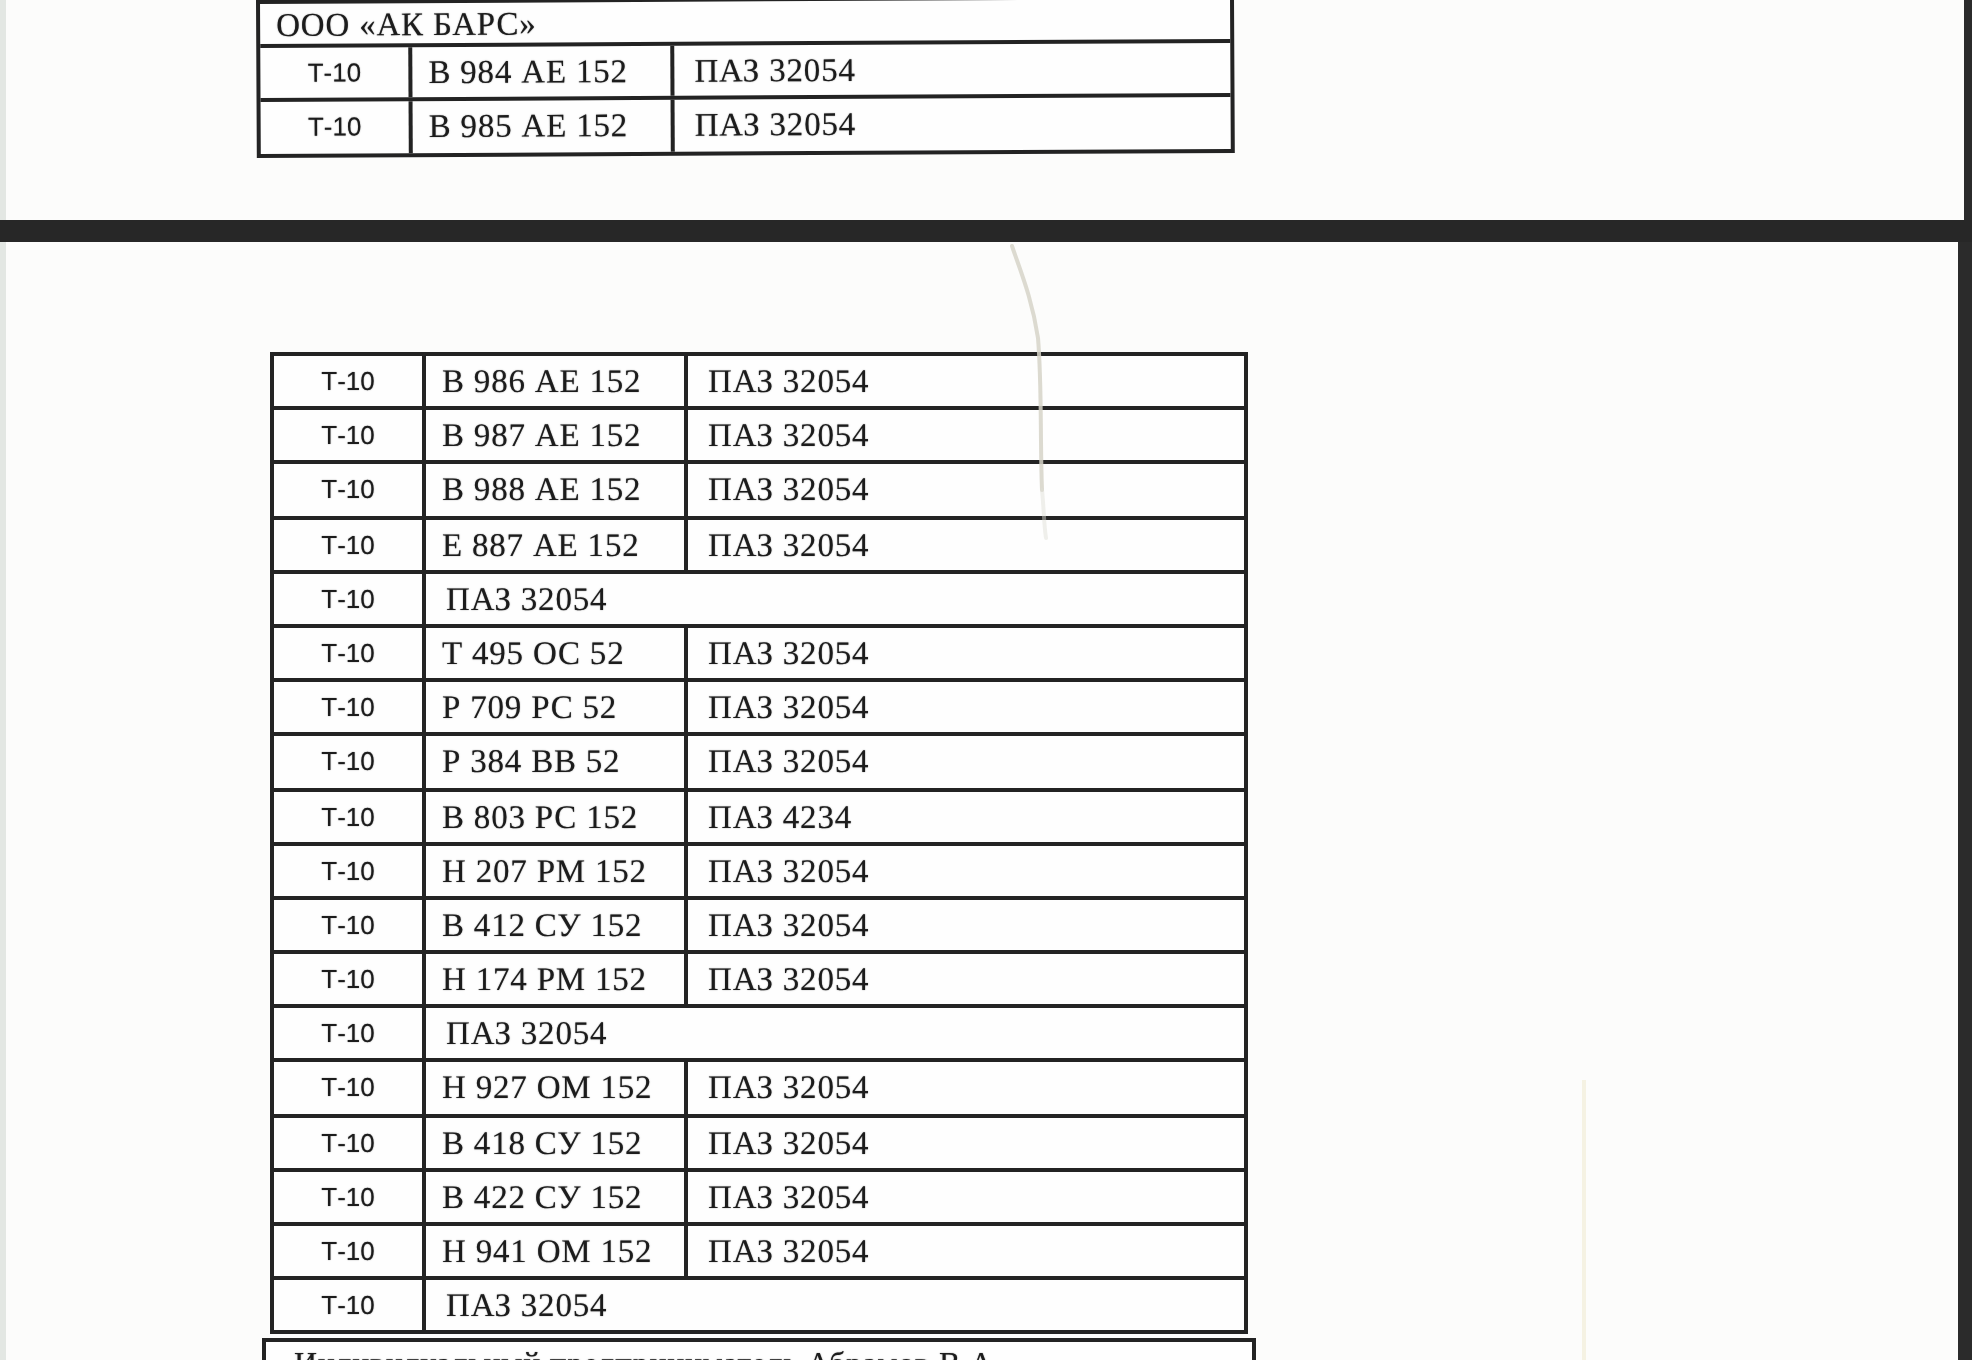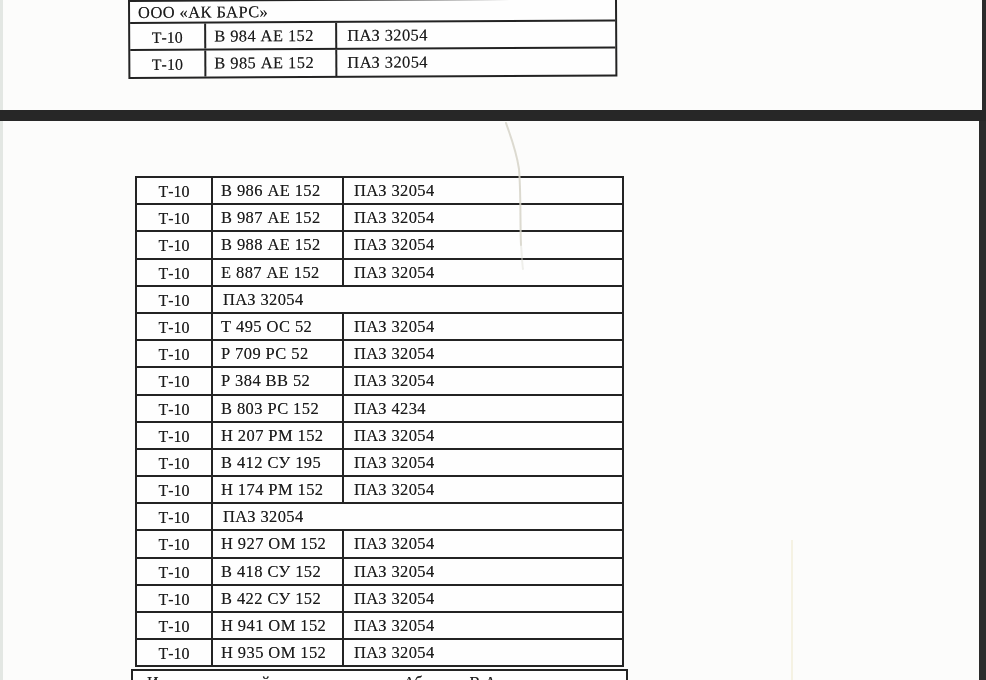--- a/index.html
+++ b/index.html
@@ -28,21 +28,21 @@
     height:22px;border-bottom:2px solid #232323;box-sizing:border-box;
     padding:1px 0 0 8px;font-size:16.5px;letter-spacing:.4px;white-space:nowrap;
   }
   .t-row{display:flex;box-sizing:border-box;border-bottom:2px solid #232323;}
   .scan-table.top .t-row{height:26.5px;}
   .scan-table.top .t-row:last-child{border-bottom:none;}
   .scan-table.main .t-row{height:27.2px;}
   .cell{box-sizing:border-box;overflow:hidden;white-space:nowrap;}
   .cell.route{
     width:76px;border-right:2px solid #232323;text-align:center;padding-top:5px;
-    font-family:Liberation Serif, serif;font-size:16px;
+    font-family:Liberation Sans, sans-serif;font-size:13px;
   }
   .cell.plate{width:131px;border-right:2px solid #232323;padding:3px 0 0 8px;font-size:16.5px;letter-spacing:.4px;}
   .cell.model{flex:1;padding:3px 0 0 10px;font-size:16.5px;letter-spacing:.4px;}
 
   
   .footer-row{
     position:absolute;left:131px;top:669px;width:497px;height:14px;
     background:#fefefe;border:2px solid #232323;border-bottom:none;box-sizing:border-box;
     padding:3px 0 0 14px;font-size:16px;letter-spacing:.3px;white-space:nowrap;overflow:hidden;
   }
@@ -122,21 +122,21 @@
         <div class="cell plate txt">В 803 РС 152</div>
         <div class="cell model txt">ПАЗ 4234</div>
       </div>
       <div class="t-row">
         <div class="cell route txt">Т-10</div>
         <div class="cell plate txt">Н 207 РМ 152</div>
         <div class="cell model txt">ПАЗ 32054</div>
       </div>
       <div class="t-row">
         <div class="cell route txt">Т-10</div>
-        <div class="cell plate txt">В 412 СУ 195</div>
+        <div class="cell plate txt">В 412 СУ 152</div>
         <div class="cell model txt">ПАЗ 32054</div>
       </div>
       <div class="t-row">
         <div class="cell route txt">Т-10</div>
         <div class="cell plate txt">Н 174 РМ 152</div>
         <div class="cell model txt">ПАЗ 32054</div>
       </div>
       <div class="t-row">
         <div class="cell route txt">Т-10</div>
         <div class="cell model txt">ПАЗ 32054</div>
@@ -156,21 +156,20 @@
         <div class="cell plate txt">В 422 СУ 152</div>
         <div class="cell model txt">ПАЗ 32054</div>
       </div>
       <div class="t-row">
         <div class="cell route txt">Т-10</div>
         <div class="cell plate txt">Н 941 ОМ 152</div>
         <div class="cell model txt">ПАЗ 32054</div>
       </div>
       <div class="t-row">
         <div class="cell route txt">Т-10</div>
-        <div class="cell plate txt">Н 935 ОМ 152</div>
         <div class="cell model txt">ПАЗ 32054</div>
       </div>
     </div>
 </div>
 
 <div class="footer-row txt">Индивидуальный предприниматель Абрамов В.А.</div>
 
 <svg class="crease" viewBox="0 0 40 150">
   <path d="M8,2 C12,14 18,28 21,48 C23,72 22,98 23,124" fill="none" stroke="#d6d4c8" stroke-width="2" stroke-linecap="round" opacity="0.85"></path>
   <path d="M23,124 C24,134 24,142 25,148" fill="none" stroke="#ddddd4" stroke-width="2" stroke-linecap="round" opacity="0.45"></path>

